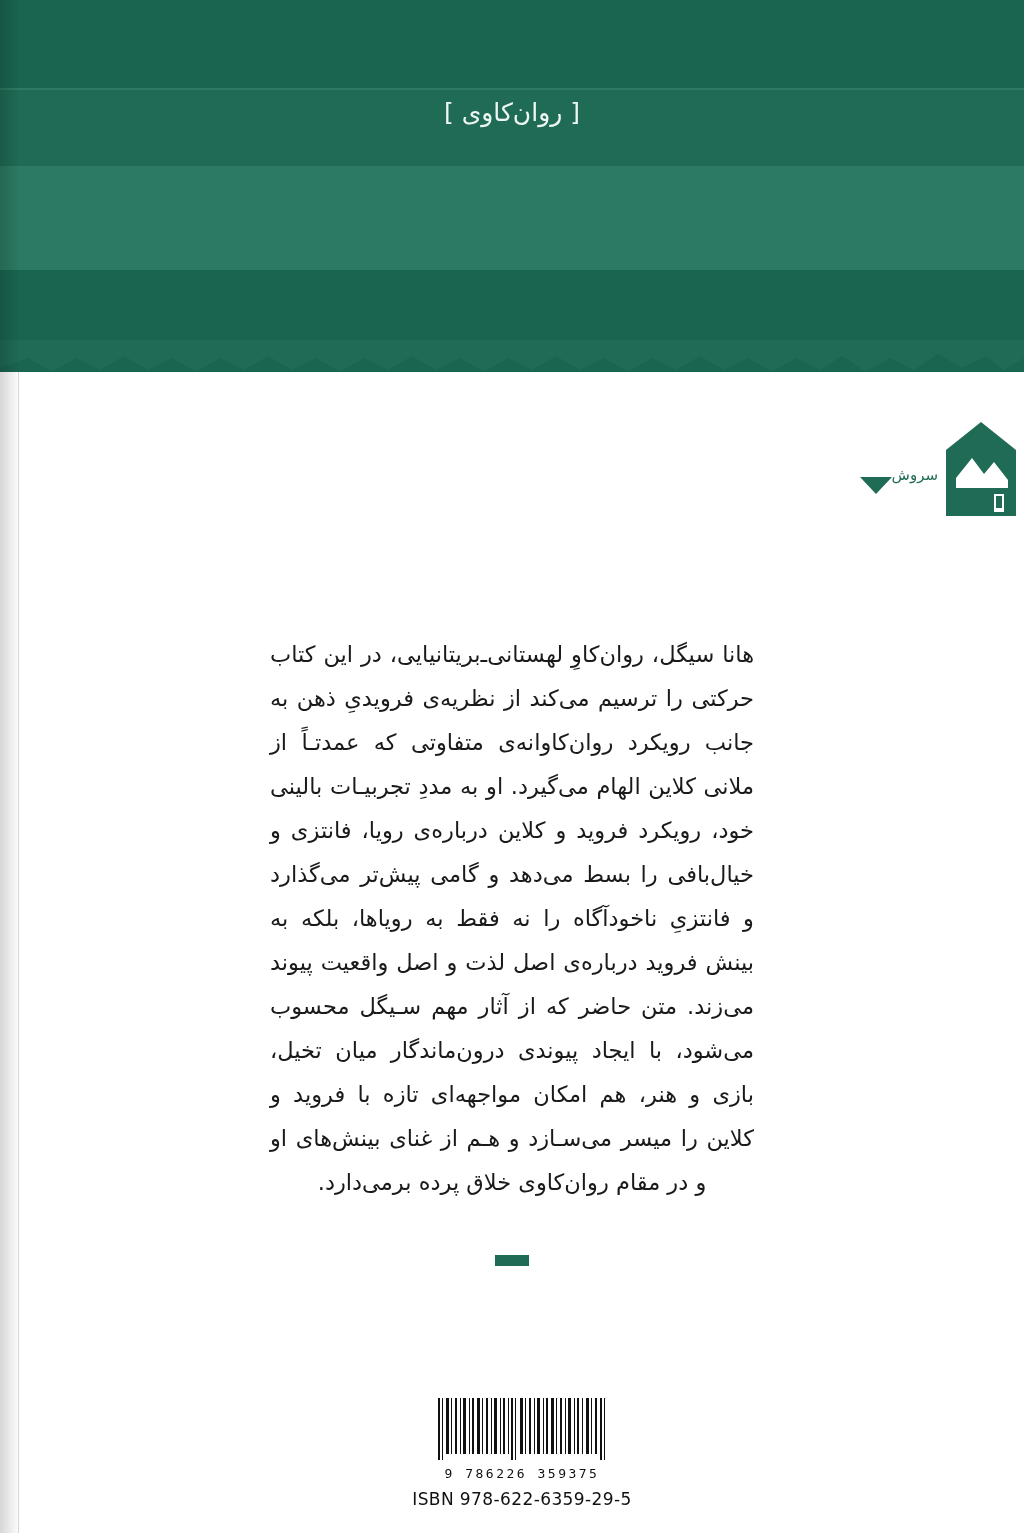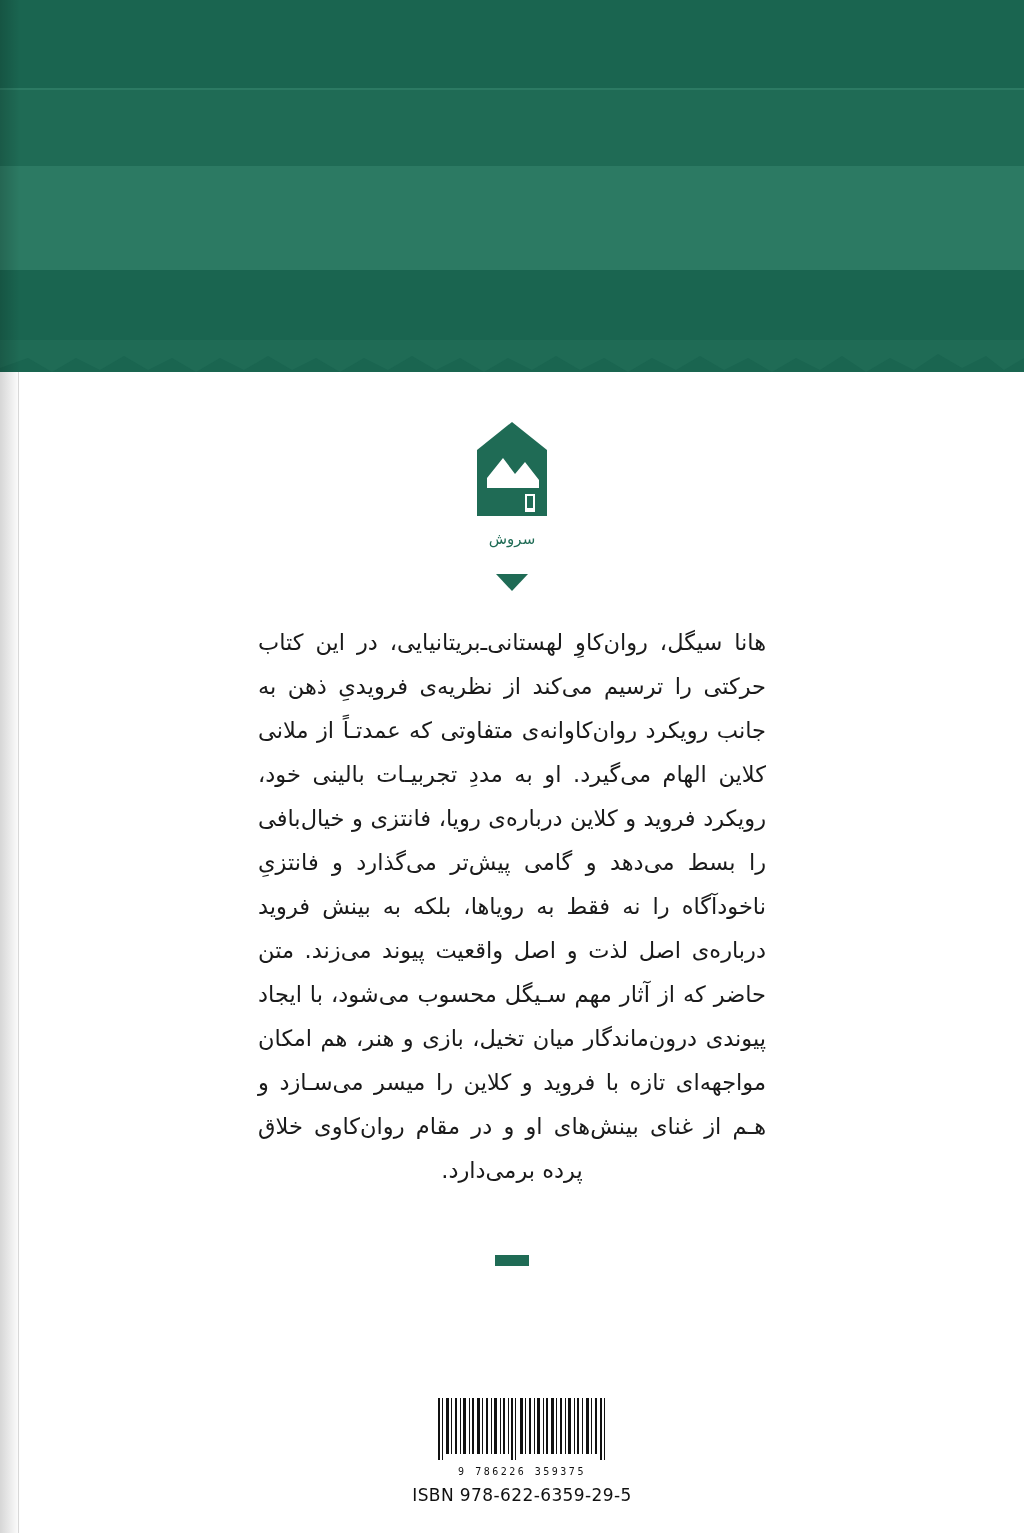--- a/index.html
+++ b/index.html
@@ -93,21 +93,21 @@
     background: #d8d8d8;
   }
 
   
   .logo-wrap {
     position: absolute;
     left: 0;
     right: 0;
     top: 420px;
     display: flex;
-    flex-direction: column;
+    flex-direction: row;
     align-items: center;
   }
   .logo-mark {
     width: 86px;
     height: 104px;
     position: relative;
   }
   .logo-name {
     margin-top: 6px;
     color: #1f6b55;
@@ -131,21 +131,21 @@
     transform: translateX(-50%);
     width: 508px;
     text-align: justify;
     text-align-last: center;
     direction: rtl;
     color: #1a1a1a;
     font-size: 22.5px;
     line-height: 44px;
   }
   .blurb p {
-    margin: 0;
+    margin: 12px;
   }
 
   .blurb-end {
     position: absolute;
     top: 1255px;
     left: 50%;
     transform: translateX(-50%);
     width: 34px;
     height: 11px;
     background: #1f6b55;
@@ -161,21 +161,21 @@
   }
   .barcode {
     width: 176px;
     height: 68px;
     margin: 0 auto;
     display: block;
   }
   .barcode-digits {
     margin-top: 2px;
     font-family: "DejaVu Sans Mono", "Liberation Mono", monospace;
-    font-size: 10px;
+    font-size: 13px;
     letter-spacing: 2.5px;
     color: #111;
     direction: ltr;
   }
   .isbn {
     margin-top: 8px;
     font-size: 17px;
     color: #111;
     direction: ltr;
     letter-spacing: 0.4px;
@@ -183,20 +183,21 @@
 </style>
 </head>
 <body>
 
 <div class="page">
 
   <div class="band">
     <div class="band-stripe-top"></div>
     <div class="band-stripe-mid"></div>
     <div class="band-stripe-lower"></div>
+    <div class="series-label">[ روان‌کاوی ]</div>
   </div>
 
   <svg class="torn" viewBox="0 0 1024 46" preserveAspectRatio="none">
     <path fill="#1f6b55" d="M0,0 L1024,0 L1024,18 L1004,30 L986,16 L962,28 L938,14 L914,30 L890,18 L866,32 L842,16 L820,30 L796,18 L772,32 L748,18 L724,30 L700,16 L676,30 L652,18 L628,32 L604,18 L580,30 L556,16 L532,30 L508,18 L484,32 L460,18 L436,30 L412,16 L388,30 L364,18 L340,32 L316,18 L292,30 L268,16 L244,30 L220,18 L196,32 L172,18 L148,30 L124,16 L100,30 L76,18 L52,32 L28,18 L0,28 Z"></path>
   </svg>
 
   <div class="spine"></div>
   <div class="spine-line"></div>
 
   <div class="logo-wrap">

